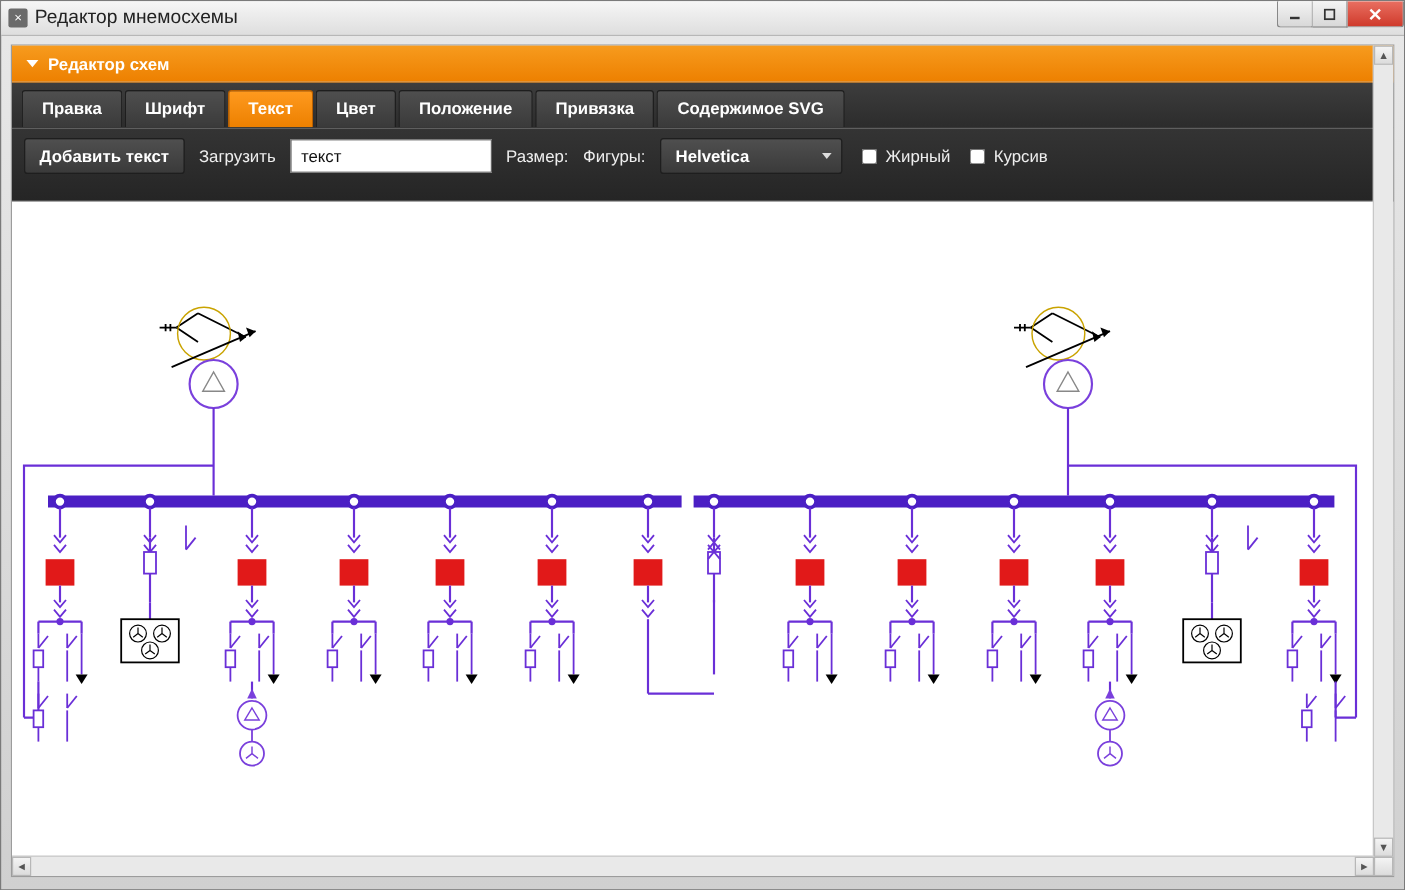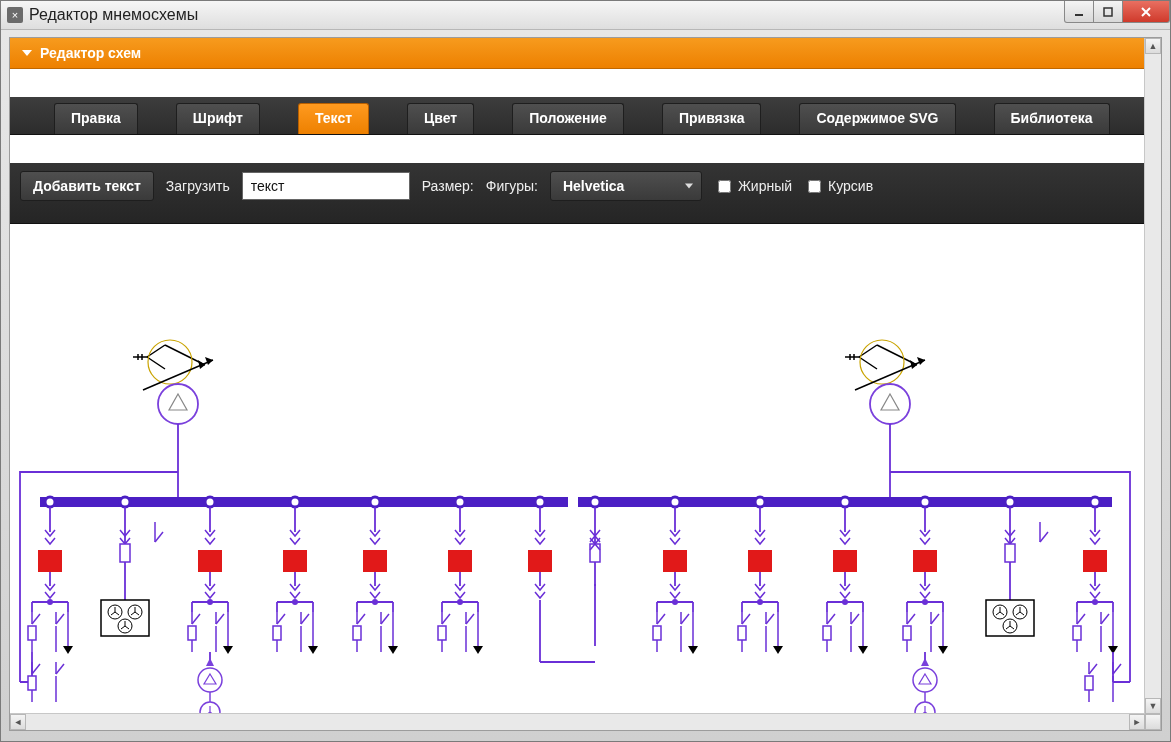--- a/index.html
+++ b/index.html
@@ -47,21 +47,20 @@
     background: linear-gradient(#e96f61,#cf3a2b);
     color:#fff; font-weight:bold;
   }
 
   
   .client {
     position:absolute; left:8px; top:36px; right:8px; bottom:10px;
     background:#ffffff; border:1px solid #9c9c9c;
     display:flex; flex-direction:column;
     box-sizing:border-box;
-    gap:28px;
   }
 
   
   .ribbon-header {
     height: 30px;
     background: linear-gradient(#f79b1e, #ed8000);
     color:#fff; font-weight:bold; font-size:14px;
     display:flex; align-items:center;
     padding: 0 12px;
     border-bottom: 1px solid #c06700;
@@ -81,21 +80,20 @@
     border-bottom: 1px solid #111;
   }
   .tab {
     color:#fff; font-weight:bold; font-size:14px;
     padding: 6px 16px 8px 16px;
     background: linear-gradient(#4f4f4f,#3a3a3a);
     border: 1px solid #1e1e1e;
     border-bottom: none;
     border-radius: 3px 3px 0 0;
     white-space:nowrap;
-    margin-left:36px;
   }
   .tab.active {
     background: linear-gradient(#ff9a1f,#ed8000);
     border-color:#b85f00;
   }
 
   
   .toolrow {
     background: linear-gradient(#343434,#252525);
     padding: 8px 10px 22px 10px;
@@ -202,21 +200,20 @@
     </div>
 
     <div class="tabbar" id="tabbar">
         <div class="tab">Правка</div>
         <div class="tab">Шрифт</div>
         <div class="tab active">Текст</div>
         <div class="tab">Цвет</div>
         <div class="tab">Положение</div>
         <div class="tab">Привязка</div>
         <div class="tab">Содержимое SVG</div>
-        <div class="tab">Библиотека</div>
       </div>
 
     <div class="toolrow">
       <button class="toolbtn">Добавить текст</button>
       <label>Загрузить</label>
       <input class="txtinput" value="текст" style="">
       <label>Размер:</label>
       <label>Фигуры:</label>
       <div class="selectlike">
         <span>Helvetica</span>

